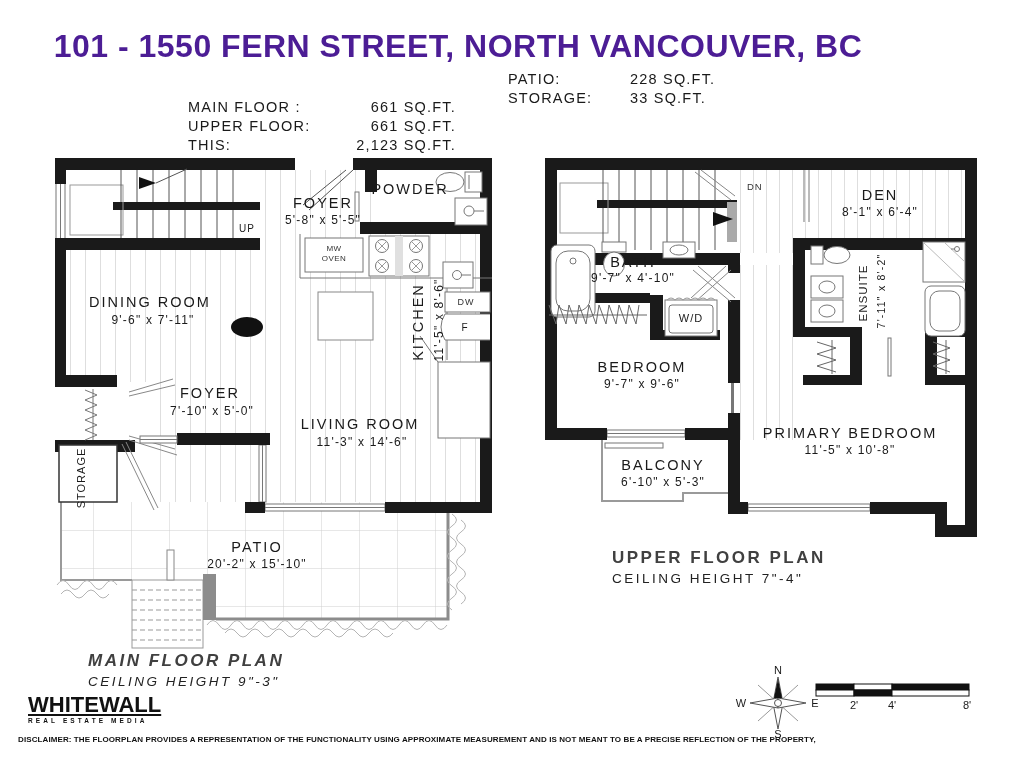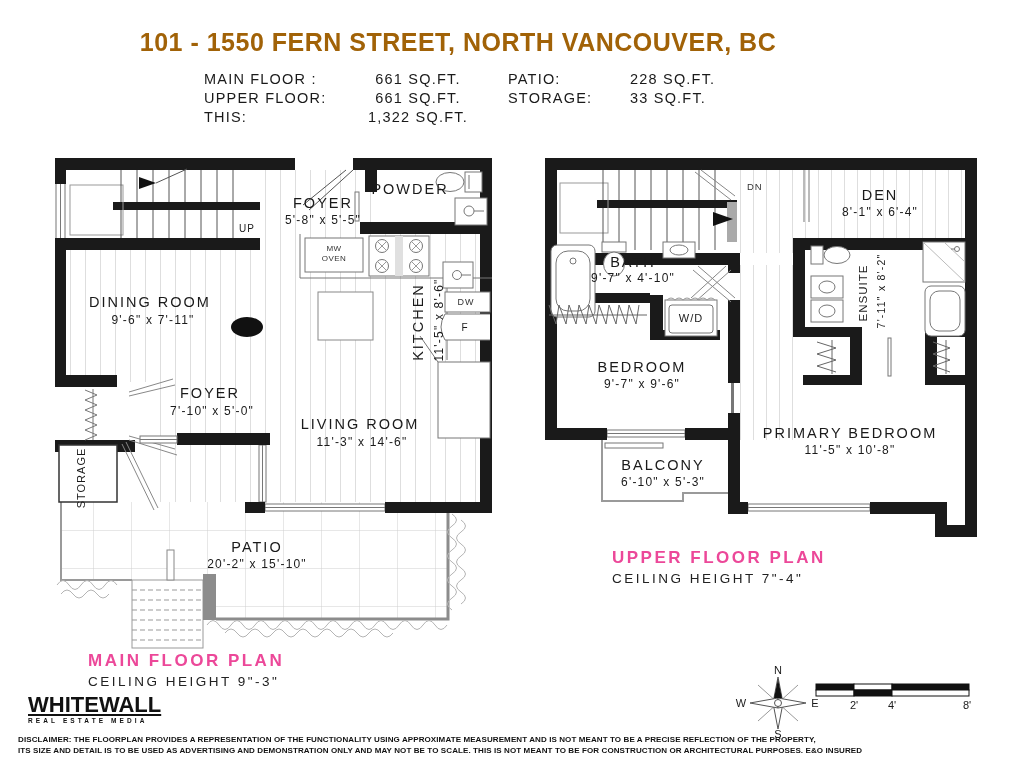--- a/index.html
+++ b/index.html
@@ -1,36 +1,36 @@
 <!DOCTYPE html>
 <html><head>
 <meta charset="utf-8">
 <style>
   html,body{margin:0;padding:0;background:#ffffff;}
   body{width:1024px;height:768px;position:relative;font-family:"Liberation Sans",sans-serif;color:#111;overflow:hidden;}
   .abs{position:absolute;}
   
-  .title{top:28px;left:0;width:916px;text-align:center;font-size:25px;font-weight:bold;letter-spacing:0.5px;color:#a16207;white-space:nowrap;}
+  .title{top:28px;left:0;width:916px;text-align:center;font-size:32px;font-weight:bold;letter-spacing:0.5px;color:#4c1d95;white-space:nowrap;}
   
   .areas{top:70px;font-size:14.5px;letter-spacing:1.2px;color:#1a1a1a;}
   .areas .row{display:flex;height:19px;line-height:19px;}
-  .areas.left{left:204px;}
+  .areas.left{left:188px;margin-top:28px;}
   .areas.right{left:508px;}
   .areas.left .lab{width:160px;}
-  .areas.left .val{width:108px;text-align:center;}
+  .areas.left .val{width:108px;text-align:right;}
   .areas.right .lab{width:122px;}
   .areas.right .val{width:92px;}
   
   svg text{font-family:"Liberation Sans",sans-serif;fill:#1a1a1a;}
   .rn{font-size:14.5px;letter-spacing:2px;}
   .rd{font-size:12px;letter-spacing:1.2px;}
   .rs{font-size:8px;letter-spacing:0.5px;fill:#333;}
   .rm{font-size:10px;letter-spacing:1px;}
   
-  .plan-title{font-size:17px;font-weight:bold;letter-spacing:2.5px;color:#ec4899;white-space:nowrap;}
+  .plan-title{font-size:17px;font-weight:bold;letter-spacing:2.5px;color:#404040;white-space:nowrap;}
   .plan-ceiling{font-size:13.5px;letter-spacing:2.5px;color:#222;margin-top:3px;white-space:nowrap;}
   
   .logo-name{font-size:22px;font-weight:bold;letter-spacing:0px;color:#111;line-height:20px;text-decoration:underline;}
   .logo-tag{font-size:6.5px;font-weight:bold;letter-spacing:3.1px;color:#111;margin-top:2px;}
   
   .disclaimer{top:735px;left:18px;width:1002px;font-size:8px;font-weight:bold;line-height:10.5px;color:#111;letter-spacing:0.1px;}
 </style>
 </head>
 <body>
 
@@ -40,21 +40,21 @@
   <div class="row">
     <span class="lab">MAIN FLOOR :</span>
     <span class="val">661 SQ.FT.</span>
   </div>
   <div class="row">
     <span class="lab">UPPER FLOOR:</span>
     <span class="val">661 SQ.FT.</span>
   </div>
   <div class="row">
     <span class="lab">THIS:</span>
-    <span class="val">1,322 SQ.FT.</span>
+    <span class="val">2,123 SQ.FT.</span>
   </div>
 </div>
 
 <div class="abs areas right">
   <div class="row">
     <span class="lab">PATIO:</span>
     <span class="val">228 SQ.FT.</span>
   </div>
   <div class="row">
     <span class="lab">STORAGE:</span>
@@ -244,21 +244,21 @@
         <line x1="71" y1="292" x2="103" y2="358"></line>
     </g>
     <text class="rm" x="30" y="328" text-anchor="middle" transform="rotate(-90 30 328)" style="font-size:11px;letter-spacing:1px;">STORAGE</text>
   </g>
   <g stroke="#777" stroke-width="1" fill="#fff">
     <rect x="85" y="286" width="37" height="7"></rect>
     <line x1="85" y1="289.5" x2="122" y2="289.5"></line>
   </g>
 </svg>
 
-<div class="abs" style="left:88px;top:651px;">
+<div class="abs" style="left:88px;top:651px;font-style:italic;">
   <div class="plan-title">MAIN FLOOR PLAN</div>
   <div class="plan-ceiling">CEILING HEIGHT 9"-3"</div>
 </div>
 
 <svg class="abs" style="left:545px;top:150px;" width="435" height="395" viewBox="0 0 435 395">
   <defs>
     <pattern id="planks2" width="13" height="12" patternUnits="userSpaceOnUse">
       <rect width="13" height="12" fill="#ffffff"></rect>
       <line x1="0.5" y1="0" x2="0.5" y2="12" stroke="#dedede" stroke-width="1"></line>
     </pattern>
@@ -461,14 +461,13 @@
     <rect x="42" y="10" width="38" height="6" fill="#111"></rect>
     <rect x="80" y="10" width="77" height="6" fill="#fff"></rect>
   </g>
   <text x="42" y="29" text-anchor="middle" style="font-size:11px;">2'</text>
   <text x="80" y="29" text-anchor="middle" style="font-size:11px;">4'</text>
   <text x="155" y="29" text-anchor="middle" style="font-size:11px;">8'</text>
 </svg>
 
 <div class="abs disclaimer">
   <div>DISCLAIMER: THE FLOORPLAN PROVIDES A REPRESENTATION OF THE FUNCTIONALITY USING APPROXIMATE MEASUREMENT AND IS NOT MEANT TO BE A PRECISE REFLECTION OF THE PROPERTY,</div>
-  <div>ITS SIZE AND DETAIL IS TO BE USED AS ADVERTISING AND DEMONSTRATION ONLY AND MAY NOT BE TO SCALE. THIS IS NOT MEANT TO BE FOR CONSTRUCTION OR ARCHITECTURAL PURPOSES. E&amp;O INSURED</div>
 </div>
 
 </body></html>

